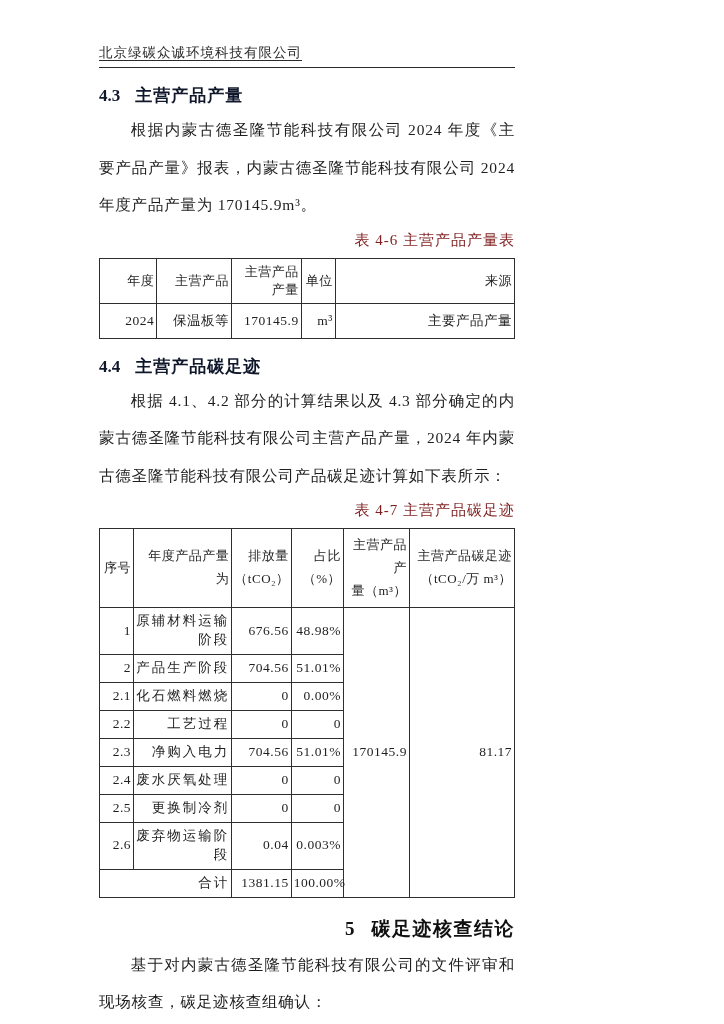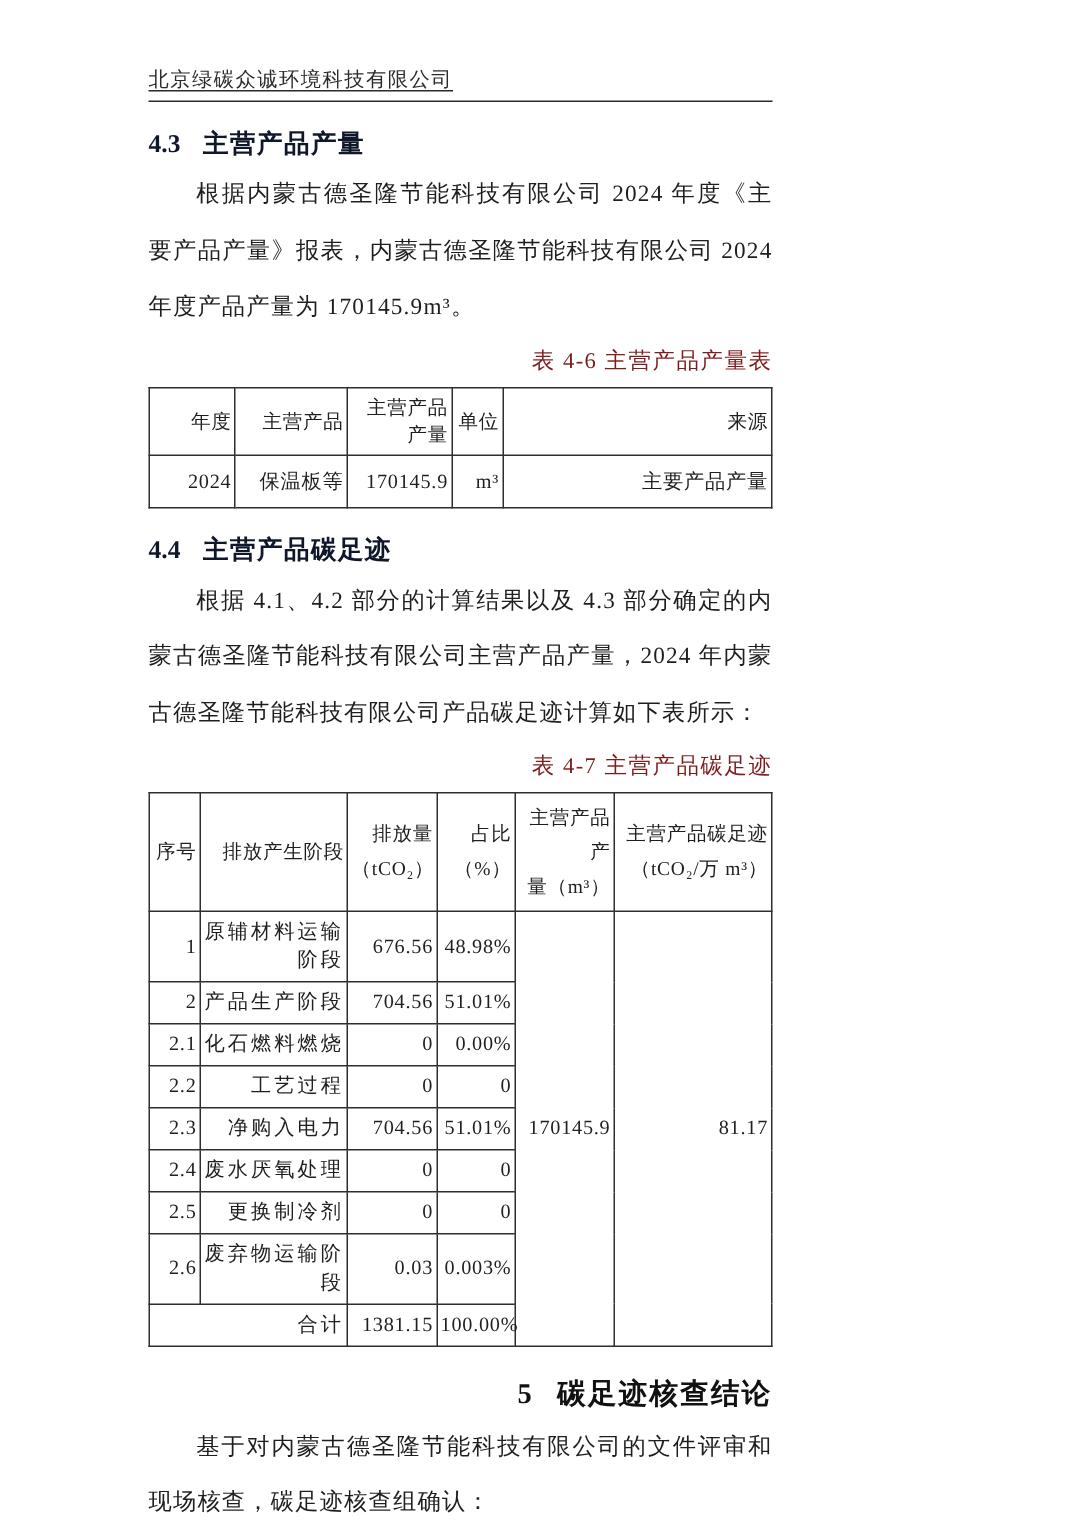--- a/index.html
+++ b/index.html
@@ -102,21 +102,21 @@
         <col style="width:8.2%">
         <col style="width:23.7%">
         <col style="width:14.3%">
         <col style="width:12.6%">
         <col style="width:15.9%">
         <col style="width:25.3%">
       </colgroup>
     <thead>
       <tr>
         <th>序号</th>
-        <th>排放产生阶段</th>
+        <th>年度产品产量为</th>
         <th>排放量
 （tCO₂）</th>
         <th>占比（%）</th>
         <th>主营产品产
 量（m³）</th>
         <th>主营产品碳足迹
 （tCO₂/万 m³）</th>
       </tr>
     </thead>
     <tbody>
@@ -160,21 +160,21 @@
       </tr>
       <tr>
         <td>2.5</td>
         <td class="stage">更换制冷剂</td>
         <td>0</td>
         <td>0</td>
       </tr>
       <tr>
         <td>2.6</td>
         <td class="stage">废弃物运输阶段</td>
-        <td>0.03</td>
+        <td>0.04</td>
         <td>0.003%</td>
       </tr>
       <tr>
         <td class="stage" colspan="2">合计</td>
         <td>1381.15</td>
         <td>100.00%</td>
       </tr>
     </tbody>
   </table>
 

